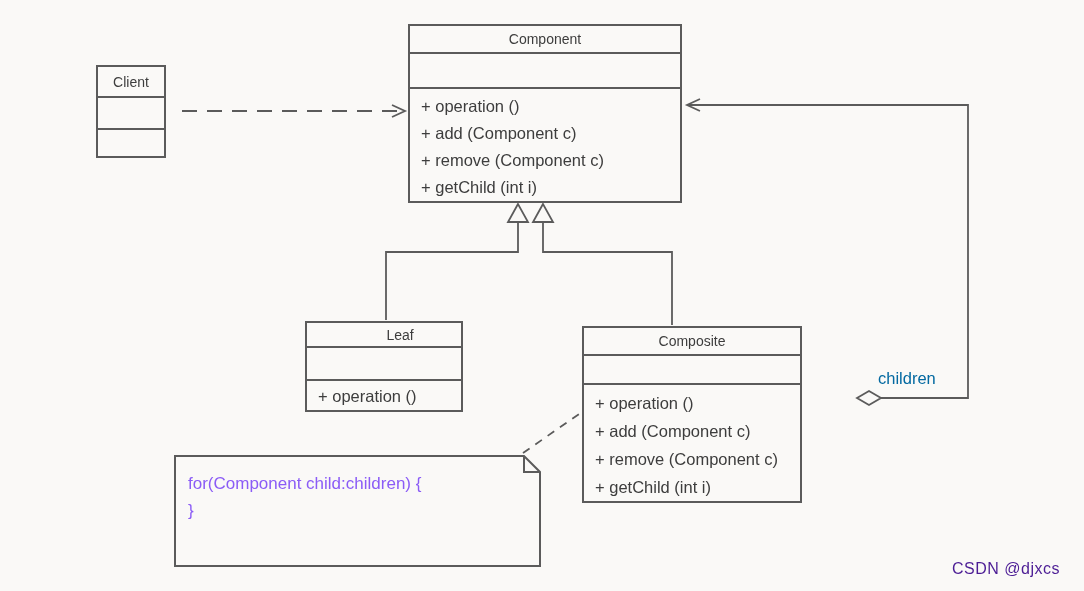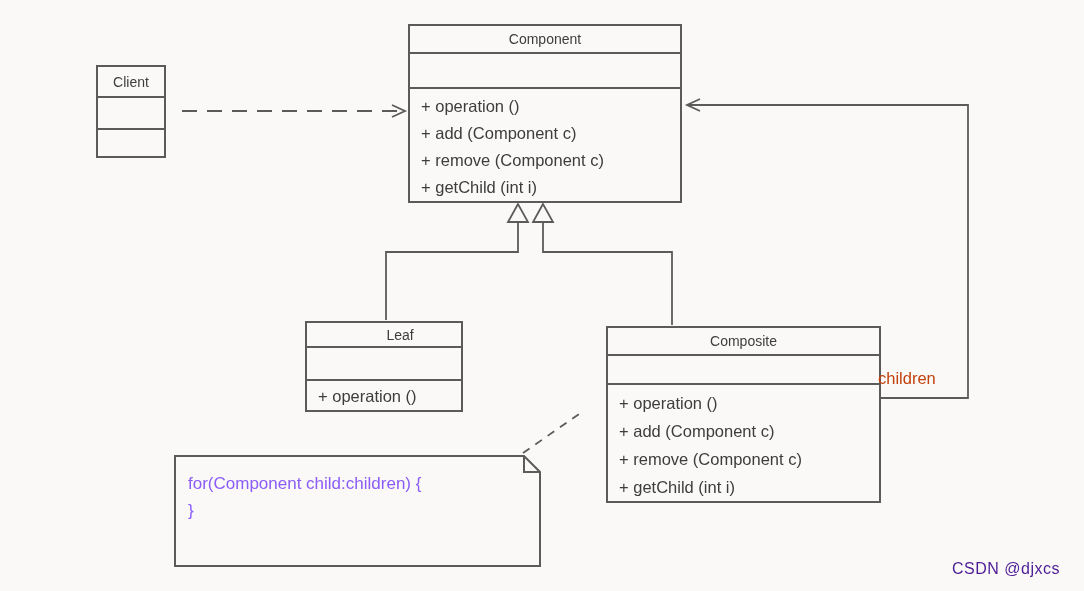--- a/index.html
+++ b/index.html
@@ -59,21 +59,21 @@
   #cls-component .cls-title { height: 26px; }
   #cls-component .cls-attrs { height: 35px; }
   #cls-client    { left: 96px;  top: 65px;  width: 70px;  height: 93px; }
   #cls-client .cls-title { height: 29px; }
   #cls-client .cls-empty-1 { height: 32px; }
   #cls-client .cls-empty-2 { flex: 1; }
   #cls-leaf      { left: 305px; top: 321px; width: 158px; height: 91px; }
   #cls-leaf .cls-title { height: 24px; padding-left: 32px; }
   #cls-leaf .cls-attrs { height: 34px; }
   #cls-leaf .cls-methods { padding-top: 2px; }
-  #cls-composite { left: 582px; top: 326px; width: 275px; height: 177px; margin-left: 24px; }
+  #cls-composite { left: 582px; top: 326px; width: 220px; height: 177px; }
   #cls-composite .cls-title { height: 28px; }
   #cls-composite .cls-attrs { height: 32px; }
   #cls-composite .cls-methods .m { line-height: 28px; }
   
   .note-text {
     position: absolute;
     left: 188px;
     top: 470px;
     width: 340px;
     font-size: 17px;
@@ -81,21 +81,21 @@
     color: #8b5cf6;
   }
   .note-text .nline { white-space: pre; }
   .note-text .nline.indent { padding-left: 52px; }
   
   .assoc-label {
     position: absolute;
     left: 878px;
     top: 369px;
     font-size: 16.5px;
-    color: #c2410c;
+    color: #0369a1;
   }
   .watermark {
     position: absolute;
     left: 952px;
     top: 560px;
     font-size: 16px;
     color: #4c1d95;
     letter-spacing: 0.5px;
   }
 </style>

